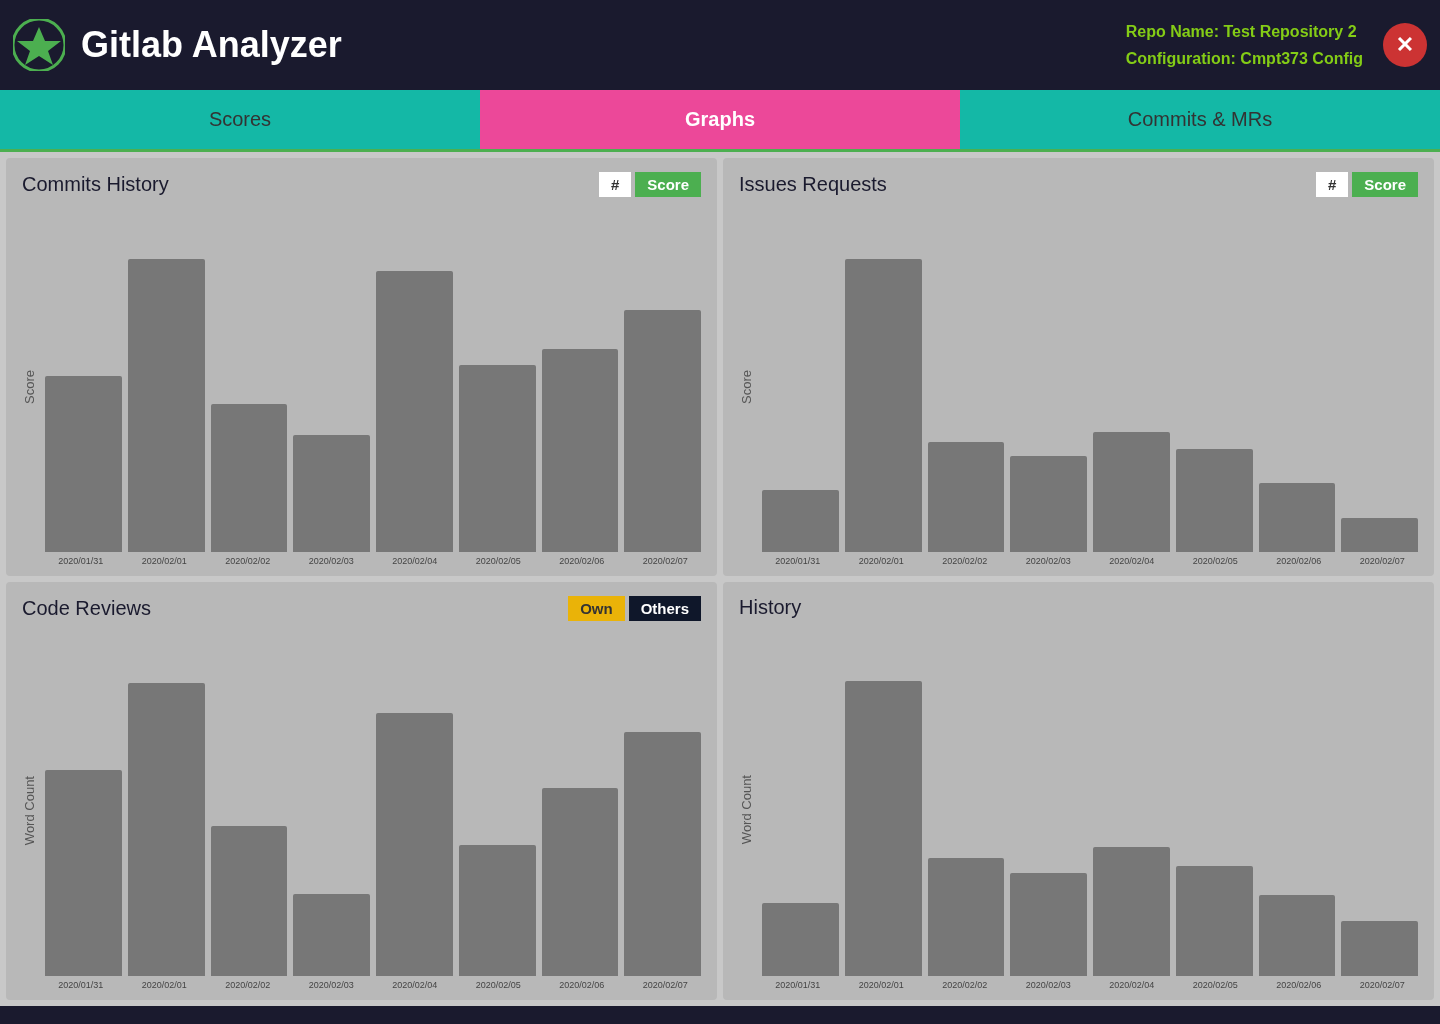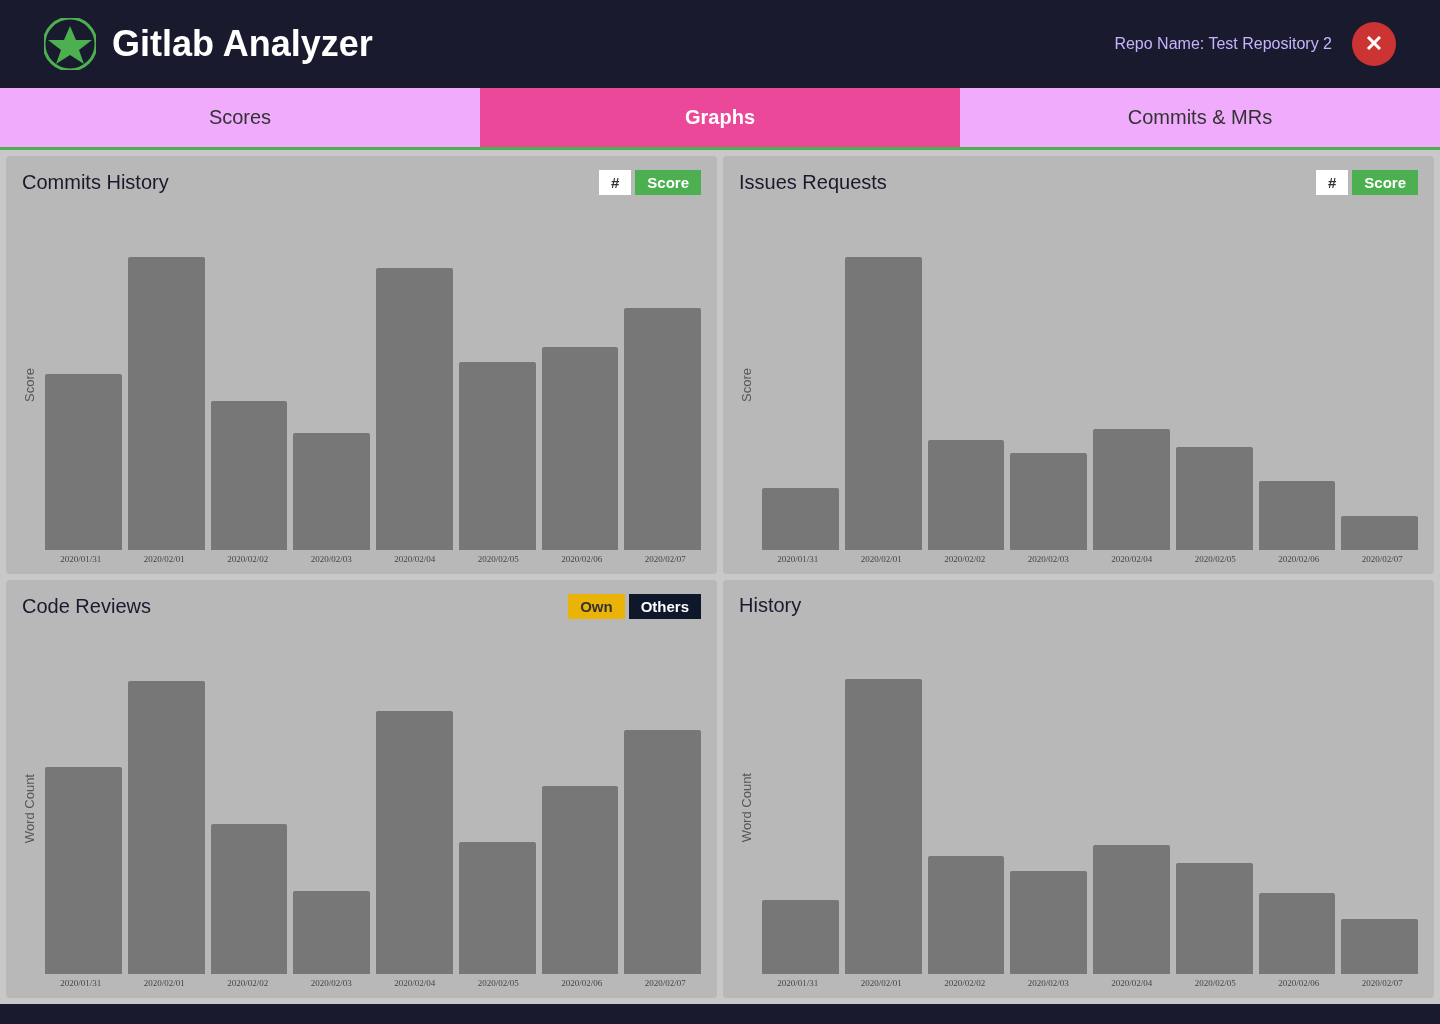--- a/index.html
+++ b/index.html
@@ -10,21 +10,21 @@
       height: 1024px;
       overflow: hidden;
       color: #333;
     }
 
     
     .header {
       background: #1a1a2e;
       display: flex;
       align-items: center;
-      padding: 18px 44px;
+      padding: 18px 13px;
       justify-content: space-between;
     }
     .header-left {
       display: flex;
       align-items: center;
       gap: 16px;
     }
     .logo-icon {
       width: 52px;
       height: 52px;
@@ -33,24 +33,24 @@
       color: white;
       font-size: 36px;
       font-weight: bold;
     }
     .header-right {
       display: flex;
       align-items: center;
       gap: 20px;
     }
     .repo-info {
-      color: #c4b5fd;
+      color: #84cc16;
       font-size: 16px;
       line-height: 1.7;
-      font-weight: normal;
+      font-weight: bold;
     }
     .close-btn {
       width: 44px;
       height: 44px;
       background: #cc3333;
       border-radius: 50%;
       display: flex;
       align-items: center;
       justify-content: center;
       cursor: pointer;
@@ -65,21 +65,21 @@
       background: #b0b0b0;
       border-bottom: 3px solid #4caf50;
     }
     .nav-tab {
       flex: 1;
       padding: 18px;
       text-align: center;
       font-size: 20px;
       cursor: pointer;
       color: #333;
-      background: #f0abfc;
+      background: #14b8a6;
     }
     .nav-tab.active {
       background: #ec4899;
       font-weight: bold;
       color: #fff;
     }
 
     
     .main-content {
       background: #c8c8c8;
@@ -178,21 +178,20 @@
     .bar {
       flex: 1;
       background: #777;
       border-radius: 2px 2px 0 0;
     }
 
     .x-axis-labels {
       display: flex;
       gap: 12px;
       margin-top: 0;
-      font-family: Liberation Serif, serif;
     }
 
     .x-label {
       flex: 1;
       font-size: 9px;
       color: #444;
       text-align: center;
       white-space: nowrap;
       overflow: hidden;
     }
@@ -204,20 +203,21 @@
   <div class="header-left">
     <svg class="logo-icon" viewBox="0 0 52 52" fill="none" xmlns="http://www.w3.org/2000/svg">
       <circle cx="26" cy="26" r="26" fill="#1a1a2e" stroke="#4caf50" stroke-width="3"></circle>
       <polygon points="26,8 32,22 48,22 35,32 40,46 26,37 12,46 17,32 4,22 20,22" fill="#4caf50"></polygon>
     </svg>
     <span class="app-title">Gitlab Analyzer</span>
   </div>
   <div class="header-right">
     <div class="repo-info">
       <div>Repo Name: Test Repository 2</div>
+      <div>Configuration: Cmpt373 Config</div>
     </div>
     <div class="close-btn">
       <span>✕</span>
     </div>
   </div>
 </div>
 
 <div class="nav-tabs">
   <div class="nav-tab">
     <span>Scores</span>

